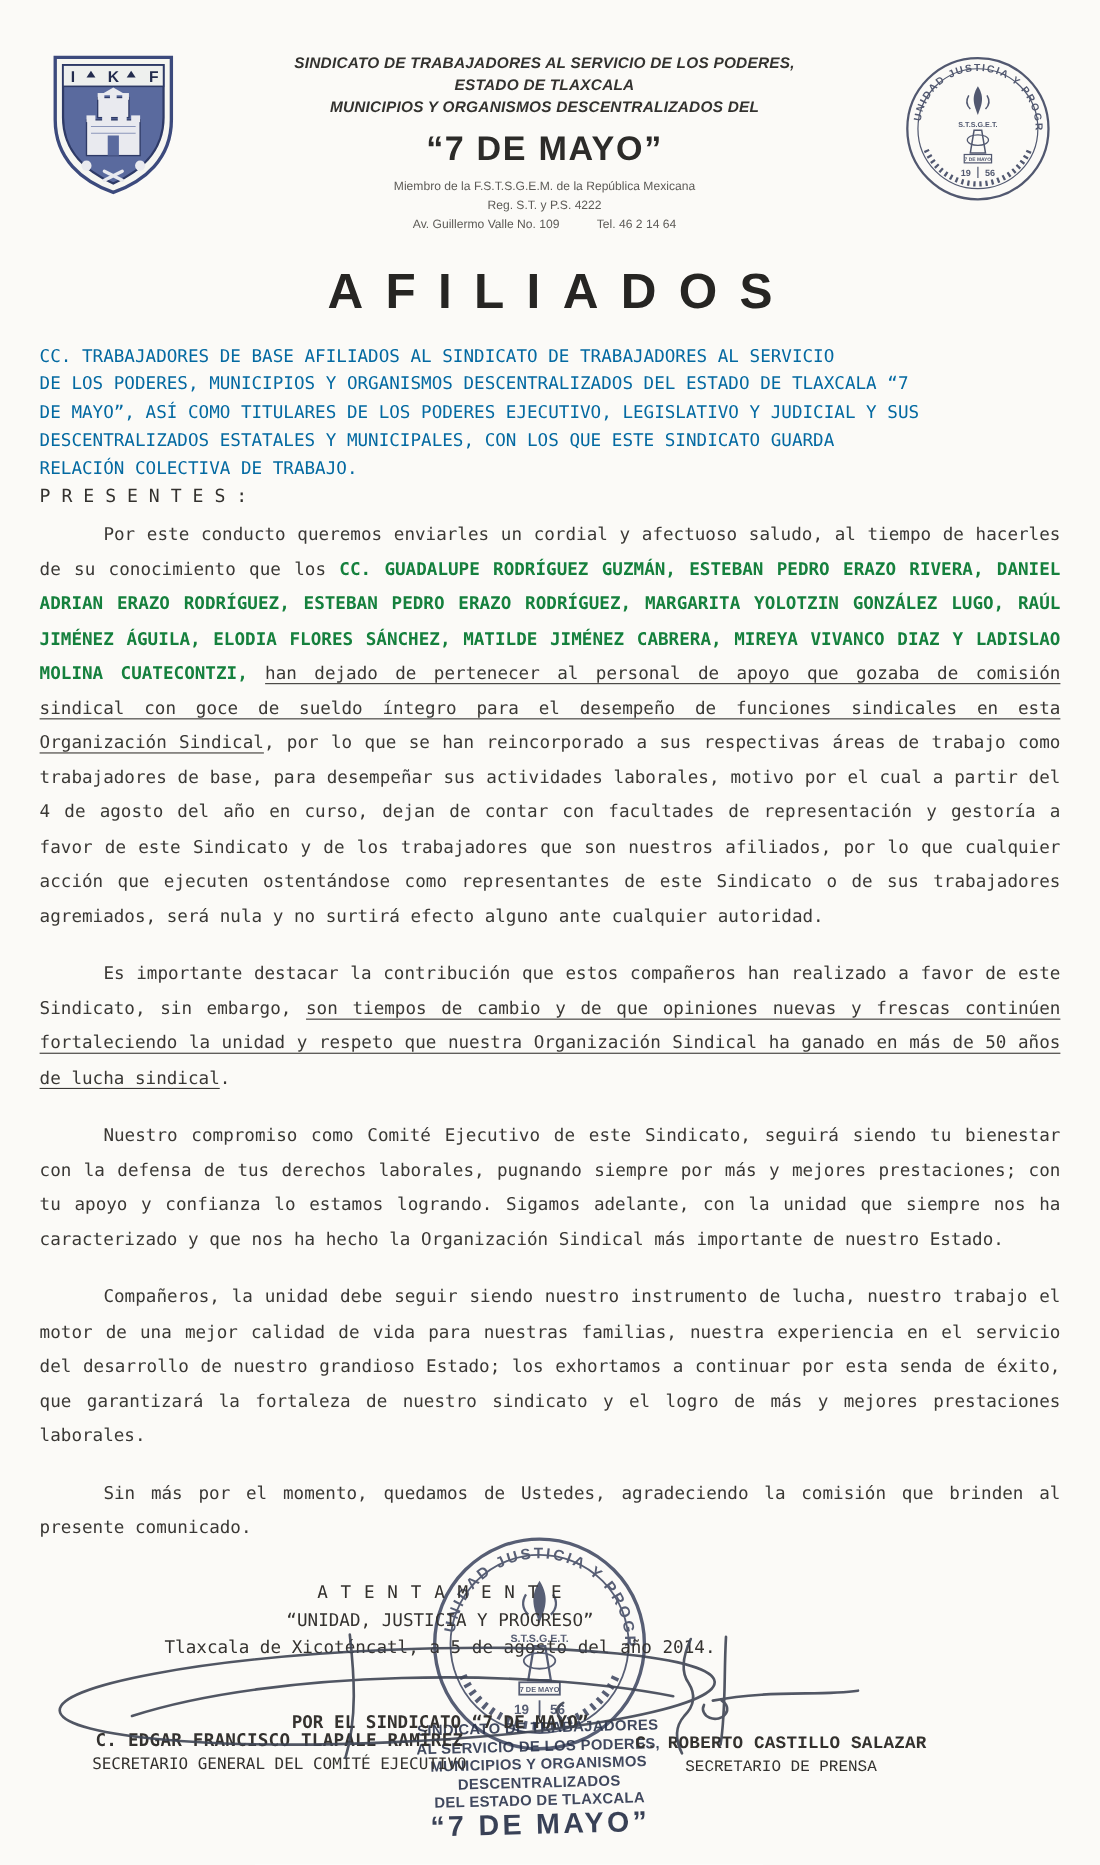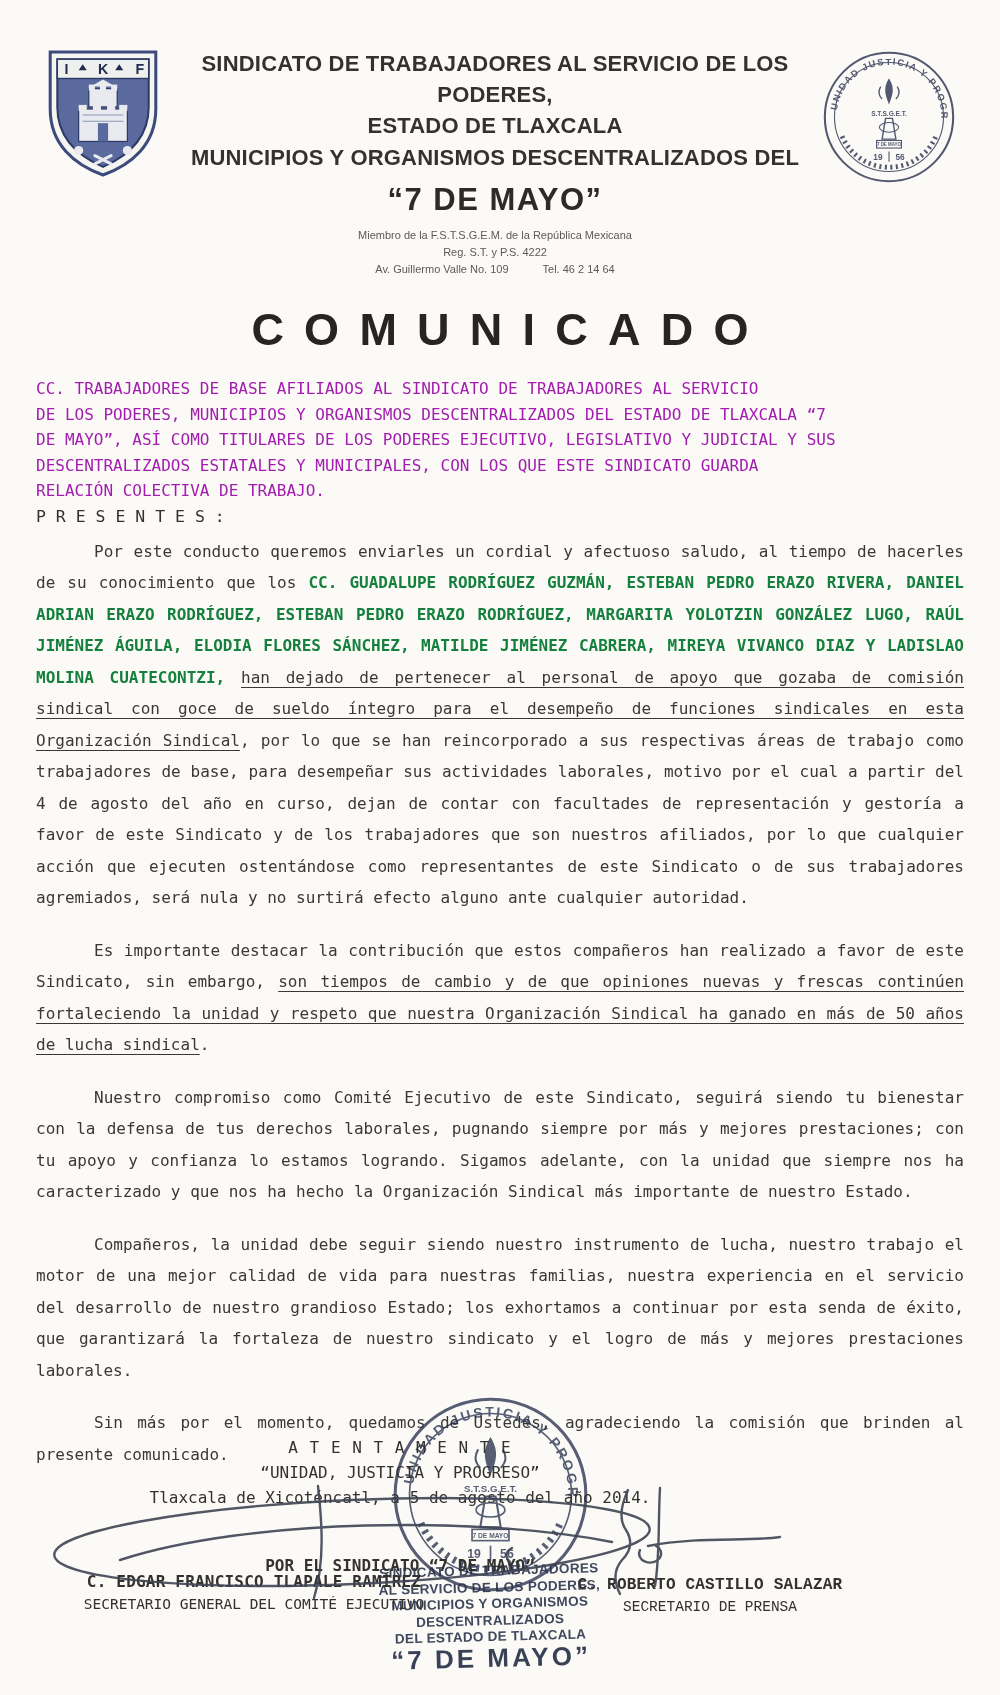--- a/index.html
+++ b/index.html
@@ -9,33 +9,33 @@
     background:#fbfaf7;
     font-family:"DejaVu Sans Mono", monospace;
     color:#343230;
     overflow:hidden;
   }
   
   .header{display:flex;align-items:flex-start;padding:46px 42px 0 42px;}
   .emblem-wrap{width:128px;flex:0 0 auto;}
   .header-center{flex:1;text-align:center;font-family:"Liberation Sans",sans-serif;padding-top:2px;}
   .seal-wrap{width:138px;flex:0 0 auto;padding-top:2px;}
-  .org-line{font-weight:bold;font-size:22px;line-height:1.42;color:#33322f;letter-spacing:.2px;}
+  .org-line{font-weight:bold;font-size:14px;line-height:1.42;color:#33322f;letter-spacing:.2px;font-style:italic;}
   .union-name{font-weight:bold;font-size:31px;letter-spacing:1.5px;color:#2c2b29;margin-top:9px;}
   .sub-lines{margin-top:9px;font-size:11px;color:#5c5a56;line-height:1.55;}
   .sub-contact span{display:inline-block;}
   .sub-contact .gap{width:34px;}
   
   .doc-title{
     text-align:center;margin-top:26px;
     font-family:"Liberation Sans",sans-serif;font-weight:800;
     font-size:45px;letter-spacing:.45em;color:#262523;text-indent:.45em;
   }
   
-  .address{margin:20px 36px 0 36px;font-size:16px;line-height:25.5px;color:#a21caf;}
+  .address{margin:20px 36px 0 36px;font-size:16px;line-height:25.5px;color:#0369a1;}
   .presentes{margin:3px 36px 0 36px;font-size:16.5px;color:#33312e;}
   
   .body-text{margin:10px 36px 0 36px;font-size:16px;line-height:31.5px;color:#3a3835;}
   .para{text-indent:58px;text-align:justify;margin:0 0 21px 0;}
   .para .b{font-weight:bold;color:#15803d;}
   .para .u{text-decoration:underline;text-underline-offset:4px;text-decoration-thickness:1.2px;}
   
   .closing-line{position:absolute;left:0;width:800px;text-align:center;font-size:16px;color:#34322f;z-index:3;}
   .l-atent{top:1438px;letter-spacing:1px;}
   .l-motto{top:1463px;}
@@ -125,21 +125,21 @@
           <rect x="82" y="134" width="36" height="11" fill="none" stroke-width="1.6"></rect>
           <text x="100" y="142.5" font-size="6.5" font-weight="bold" text-anchor="middle" stroke="none">7 DE MAYO</text>
           <text x="84" y="162" font-size="12" font-weight="bold" text-anchor="middle" stroke="none">19</text>
           <text x="116" y="162" font-size="12" font-weight="bold" text-anchor="middle" stroke="none">56</text>
           <line x1="100" y1="150" x2="100" y2="165" stroke-width="1.6"></line>
         </g>
       </svg>
     </div>
   </div>
 
-  <div class="doc-title">COMUNICADO</div>
+  <div class="doc-title">AFILIADOS</div>
 
   <div class="address">
       <div>CC. TRABAJADORES DE BASE AFILIADOS AL SINDICATO DE TRABAJADORES AL SERVICIO</div>
       <div>DE LOS PODERES, MUNICIPIOS Y ORGANISMOS DESCENTRALIZADOS DEL ESTADO DE TLAXCALA “7</div>
       <div>DE MAYO”, ASÍ COMO TITULARES DE LOS PODERES EJECUTIVO, LEGISLATIVO Y JUDICIAL Y SUS</div>
       <div>DESCENTRALIZADOS ESTATALES Y MUNICIPALES, CON LOS QUE ESTE SINDICATO GUARDA</div>
       <div>RELACIÓN COLECTIVA DE TRABAJO.</div>
     </div>
   <div class="presentes">P R E S E N T E S :</div>
 

